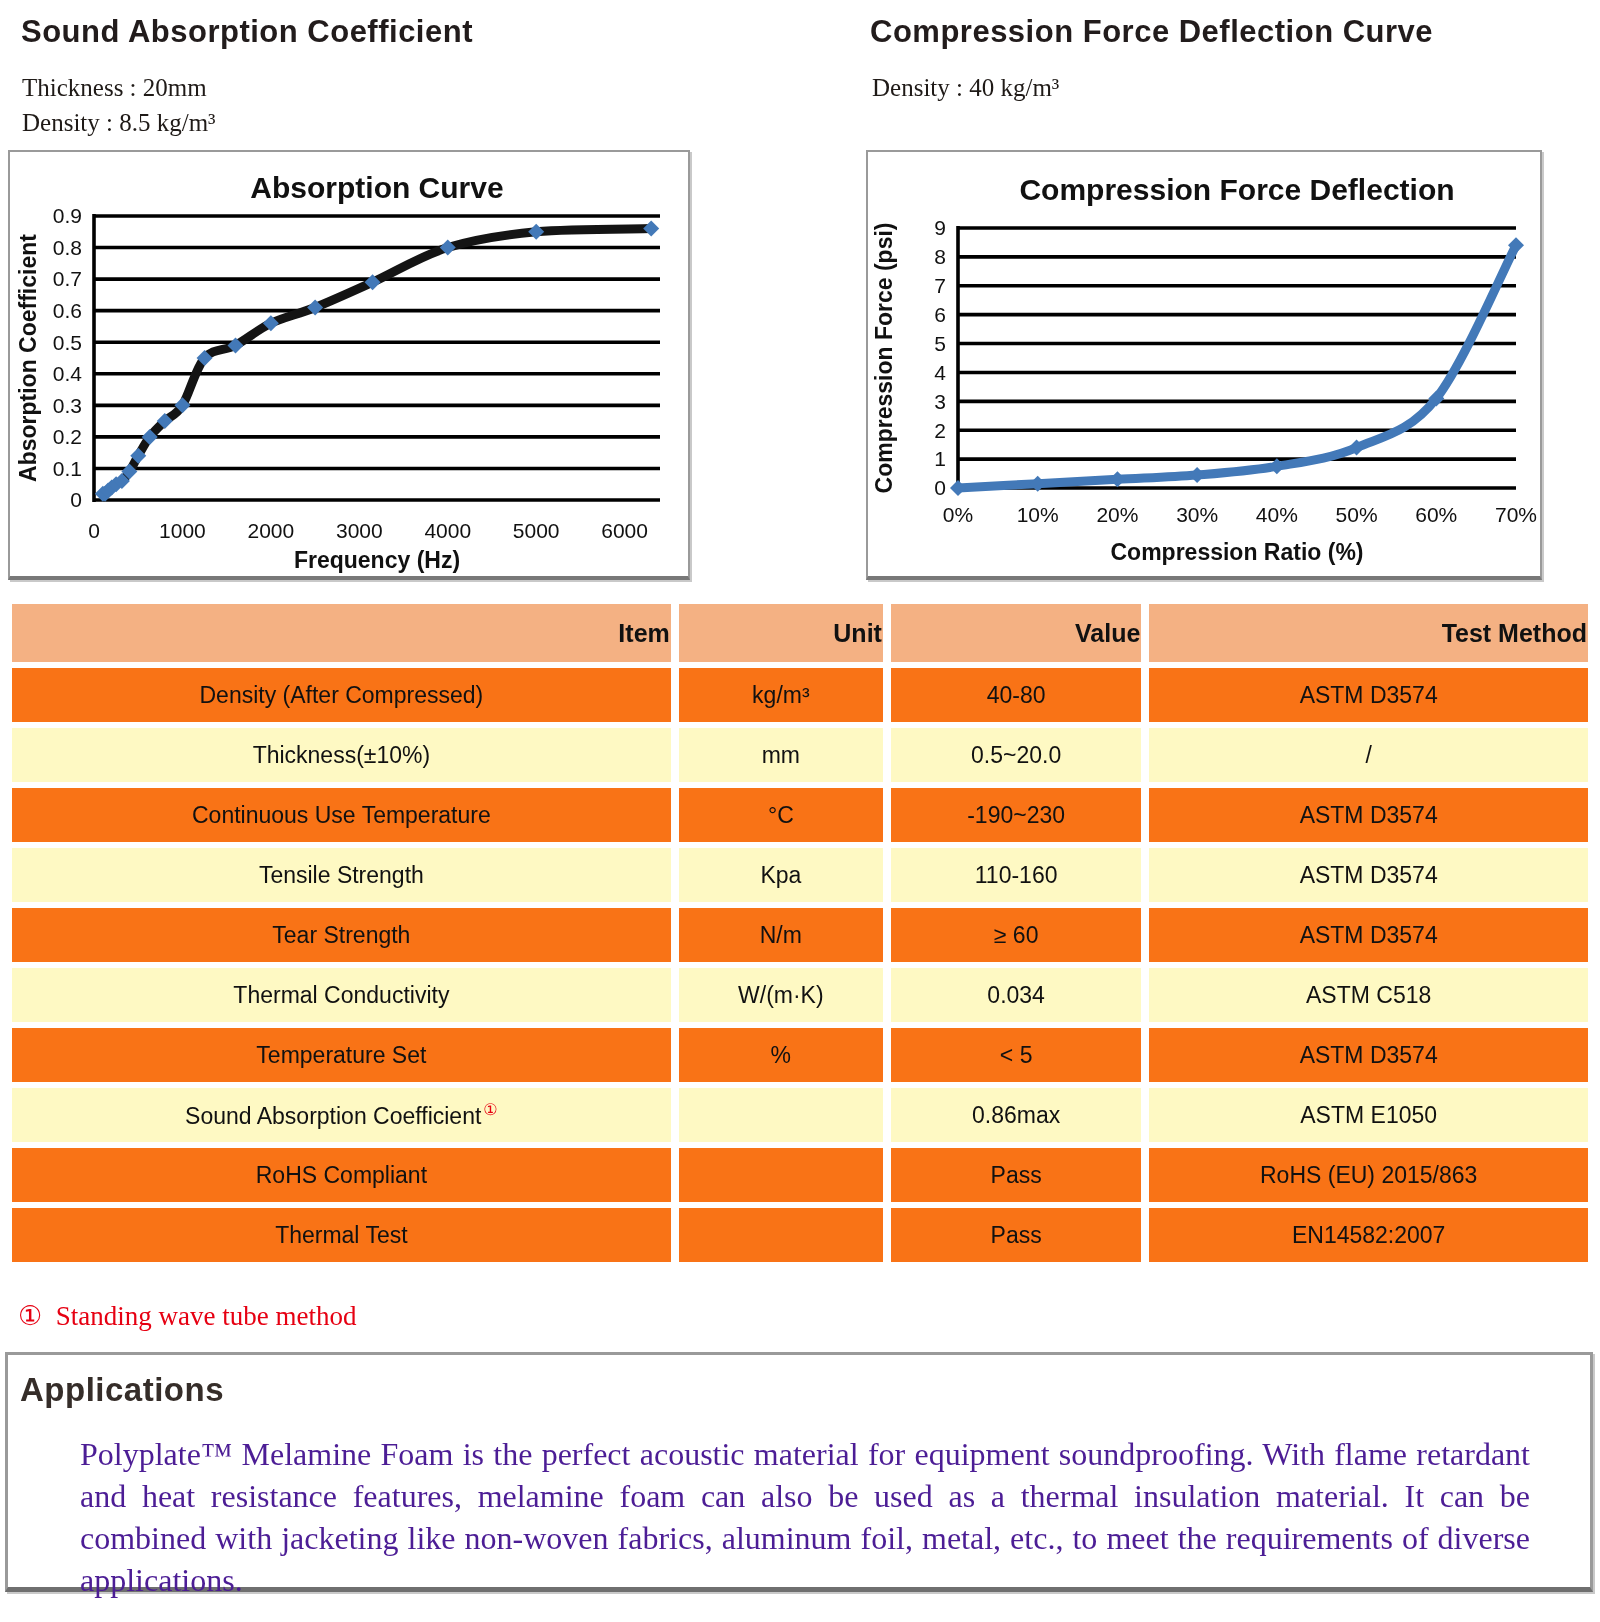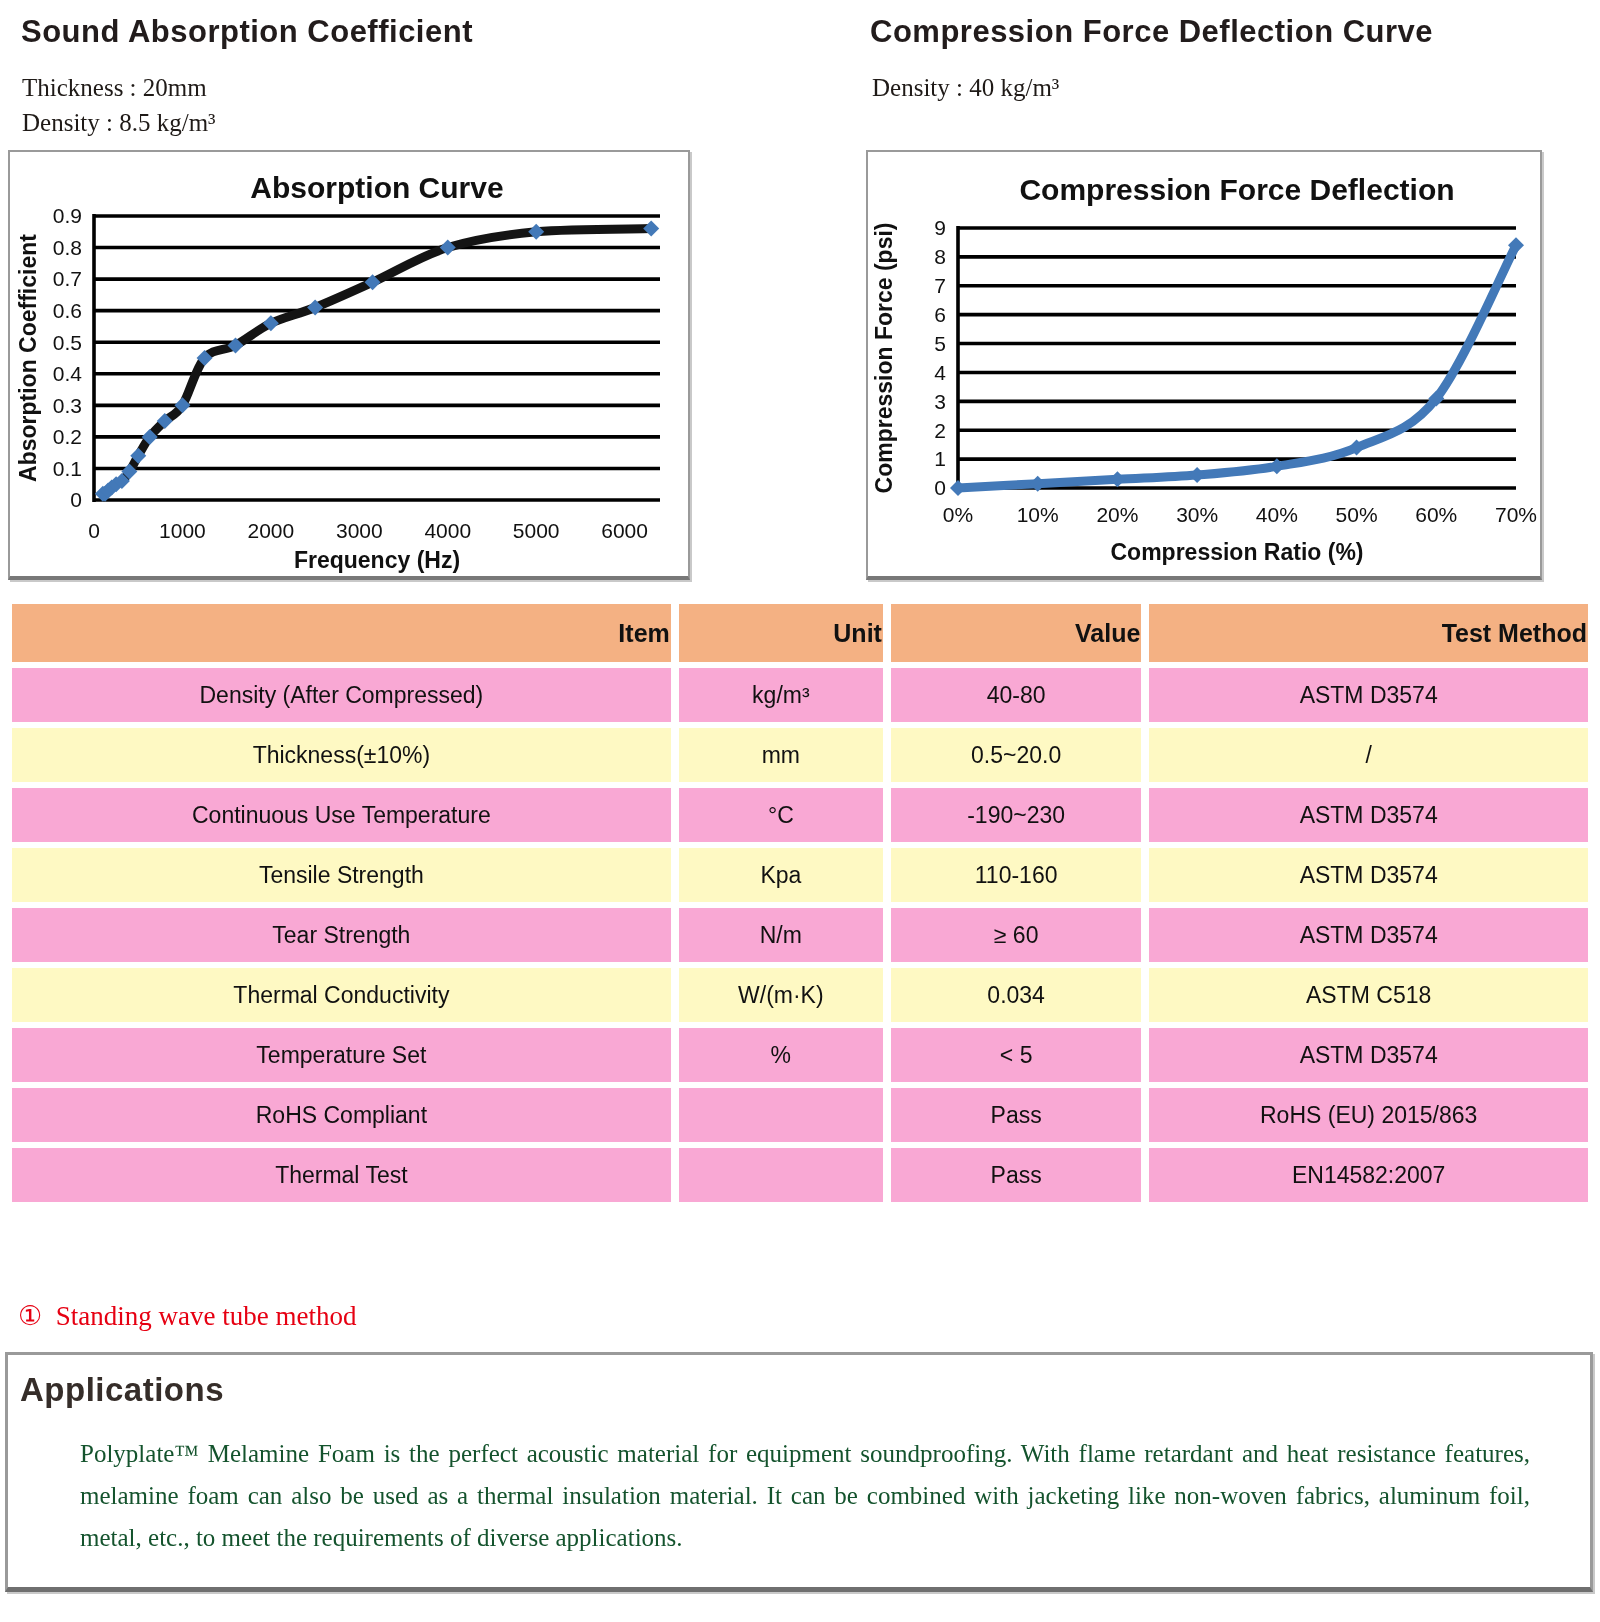--- a/index.html
+++ b/index.html
@@ -14,31 +14,31 @@
   .panel{background:#fff;border:2px solid #9a9a9a;border-bottom:4px solid #787878;box-shadow:2px 2px 0 #c9c9c9;}
   .panel svg{display:block;}
   .ctitle{font:700 30px "Liberation Sans",sans-serif;fill:#111;}
   .alabel{font:700 23px "Liberation Sans",sans-serif;fill:#111;}
   .tick{font:400 21px "Liberation Sans",sans-serif;fill:#111;}
 
   
   table.spec{position:absolute;left:4px;top:598px;width:1592px;border-collapse:separate;border-spacing:8px 6px;table-layout:fixed;}
   table.spec th{background:#f4b183;height:56px;font-size:25px;font-weight:700;text-align:right;color:#111;}
   table.spec td{height:52px;font-size:23px;text-align:center;vertical-align:middle;color:#111;}
-  td.light{background:#f9a8d4;}
+  td.light{background:#f97316;}
   td.dark{background:#fef9c3;margin-top:28px;}
   .fmark{color:#e60012;font-size:16px;vertical-align:super;margin-left:2px;}
 
   
   .footnote{font-family:"Liberation Serif",serif;font-size:27px;color:#e60012;white-space:pre;}
 
   
   .apps-box{background:#fff;border:3px solid #9a9a9a;border-bottom:5px solid #6f6f6f;box-shadow:2px 2px 0 #c9c9c9;}
   .apps-title{font-size:33px;font-weight:800;letter-spacing:.5px;color:#352d29;margin:16px 0 0 12px;}
-  .apps-body{font-family:"Liberation Serif",serif;font-size:25px;line-height:42px;color:#14532d;margin:24px 60px 0 72px;text-align:justify;}
+  .apps-body{font-family:"Liberation Serif",serif;font-size:32px;line-height:42px;color:#4c1d95;margin:24px 60px 0 72px;text-align:justify;}
 </style>
 </head>
 <body>
 
 <div class="abs sec-title" style="left:21px;top:14px;">Sound Absorption Coefficient</div>
 <div class="abs sec-sub" style="left:22px;top:70px;">
   <div>Thickness : 20mm</div>
   <div>Density : 8.5 kg/m³</div>
 </div>
 
@@ -201,20 +201,26 @@
         <td class="dark">0.034</td>
         <td class="dark">ASTM C518</td>
       </tr>
       <tr>
         <td class="light">Temperature Set</td>
         <td class="light">%</td>
         <td class="light">&lt; 5</td>
         <td class="light">ASTM D3574</td>
       </tr>
       <tr>
+        <td class="dark">Sound Absorption Coefficient<span class="fmark">①</span></td>
+        <td class="dark"></td>
+        <td class="dark">0.86max</td>
+        <td class="dark">ASTM E1050</td>
+      </tr>
+      <tr>
         <td class="light">RoHS Compliant</td>
         <td class="light"></td>
         <td class="light">Pass</td>
         <td class="light">RoHS (EU) 2015/863</td>
       </tr>
       <tr>
         <td class="light">Thermal Test</td>
         <td class="light"></td>
         <td class="light">Pass</td>
         <td class="light">EN14582:2007</td>

